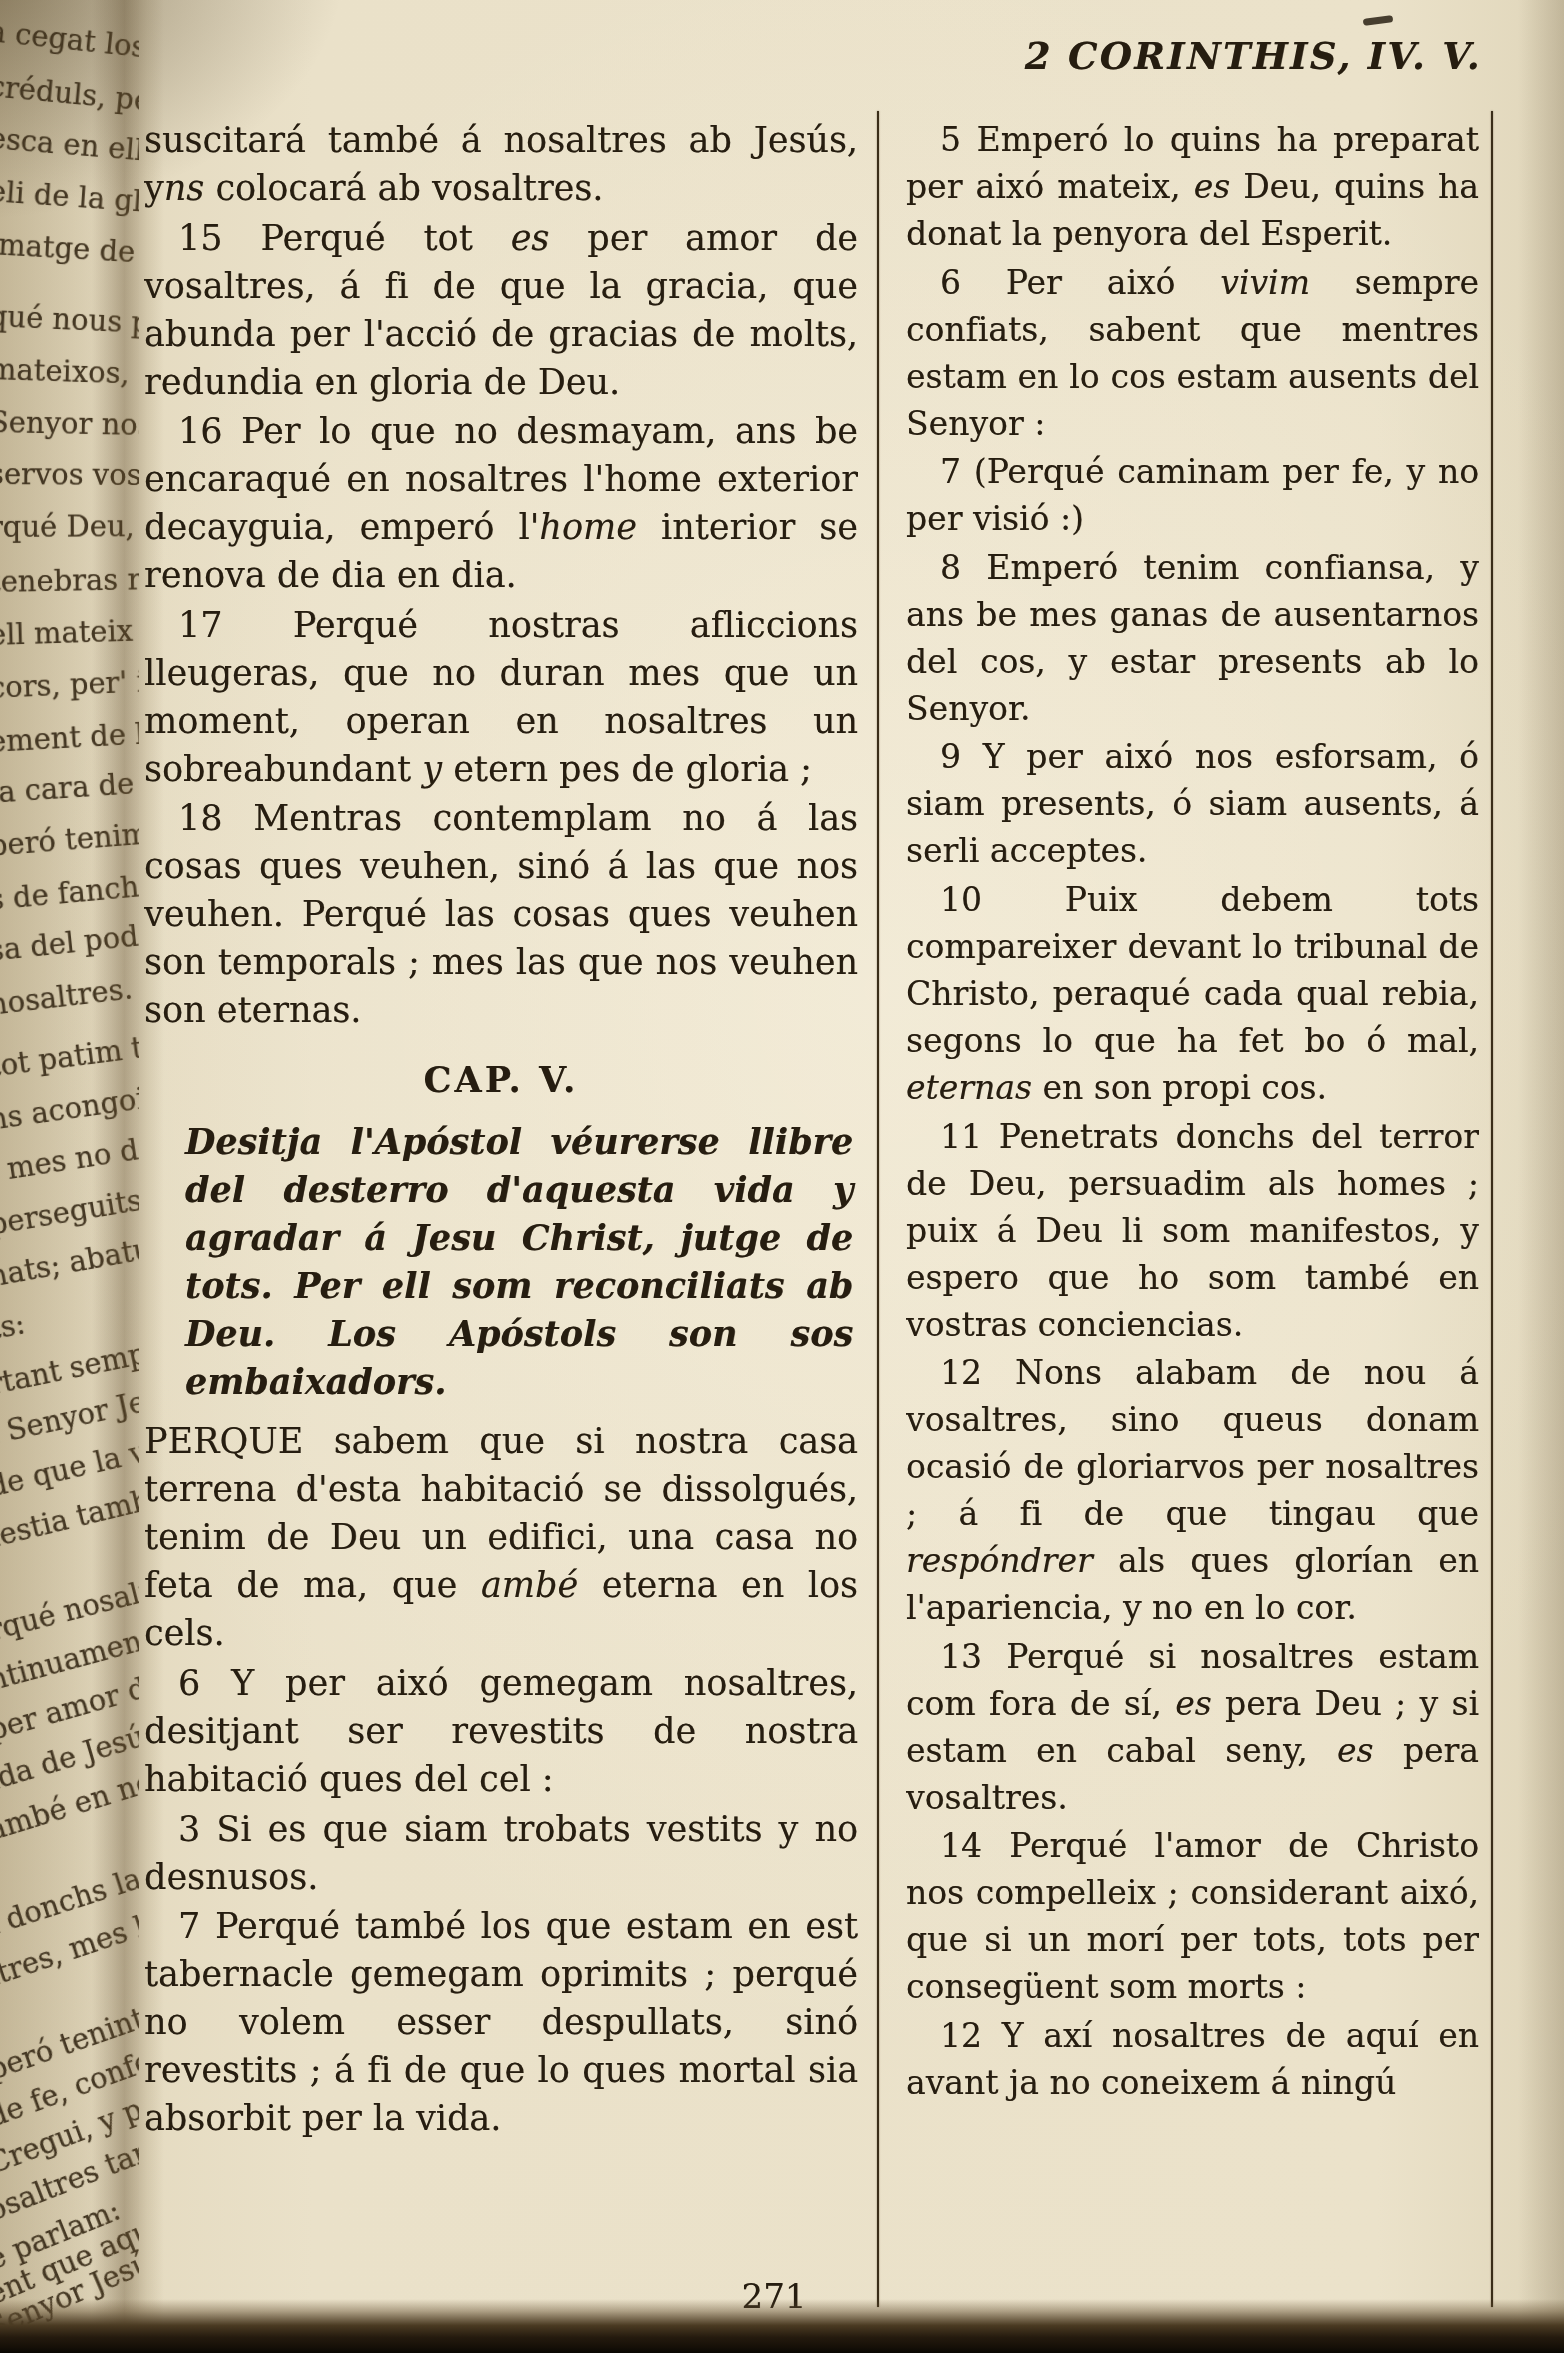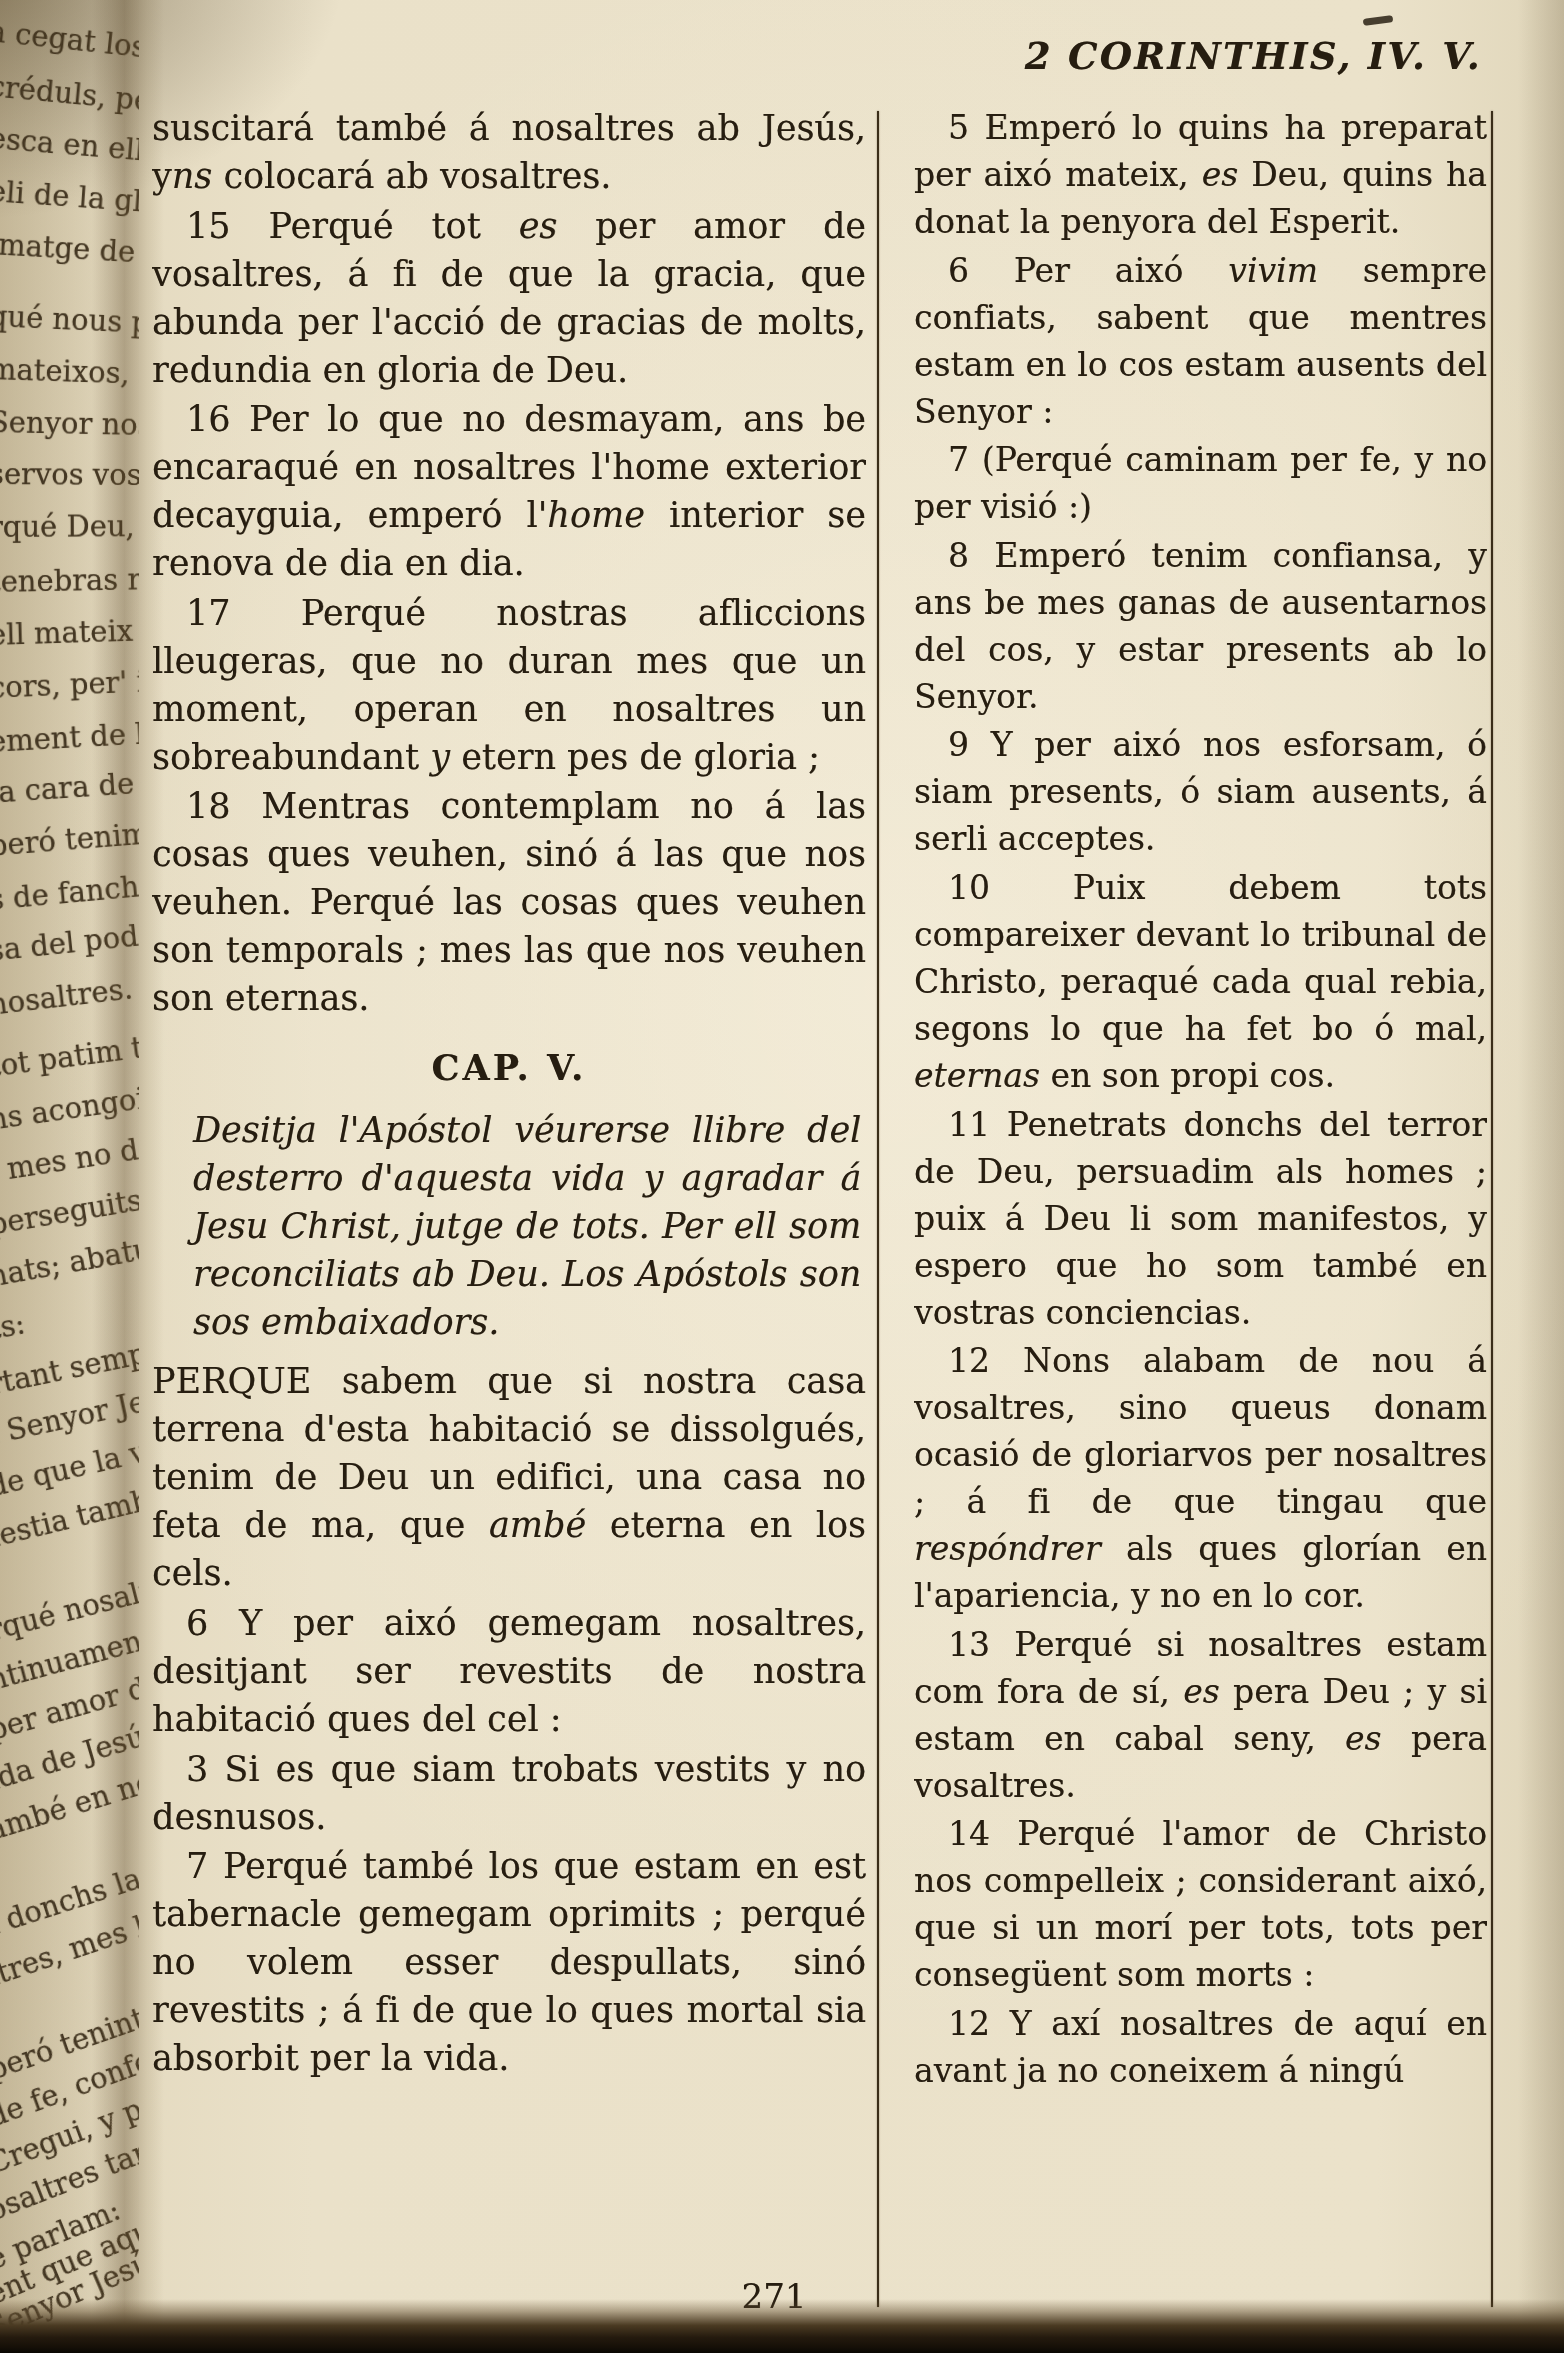--- a/index.html
+++ b/index.html
@@ -67,29 +67,29 @@
   
   .col-divider{
     position:absolute;left:877px;top:111px;width:2.3px;height:2196px;
     background:var(--rule);box-shadow:0 0 1.6px rgba(58,45,24,0.6);
   }
   .right-rule{
     position:absolute;left:1491px;top:111px;width:2.3px;height:2196px;
     background:var(--rule);box-shadow:0 0 1.6px rgba(58,45,24,0.6);
   }
   
-  .col{position:absolute;top:104px;overflow:hidden;margin-left:8px;}
+  .col{position:absolute;top:116px;overflow:hidden;}
   .col p{margin:0 0 1.6px;text-align:justify;text-shadow:0.3px 0.3px 0.5px rgba(38,29,16,0.5);}
   .col.left{left:144px;width:714px;height:2183px;font-size:35px;line-height:48px;}
   .col.right{left:906px;width:573px;height:2183px;font-size:33px;line-height:47px;}
   p.verse{text-indent:34px;}
   p.continuation{text-indent:0;}
   p.first-verse{text-indent:0;}
   p.chapter-heading{text-align:center;text-indent:0;margin:22px 0 14px;letter-spacing:3.1px;font-weight:bold;}
-  p.argument{font-style:italic;padding-left:41px;padding-right:4.7px;margin-bottom:11px;}
+  p.argument{font-style:italic;padding-left:41px;padding-right:4.7px;margin-bottom:11px;font-weight:bold;}
   em{font-style:italic;}
   
   .page-number{
     position:absolute;top:2276px;left:696px;width:156px;
     text-align:center;font-size:34px;
     text-shadow:0.3px 0.3px 0.5px rgba(38,29,16,0.5);
   }
   .bottom-band{
     position:absolute;left:0;bottom:0;width:1565px;height:55px;
     background:linear-gradient(180deg,

